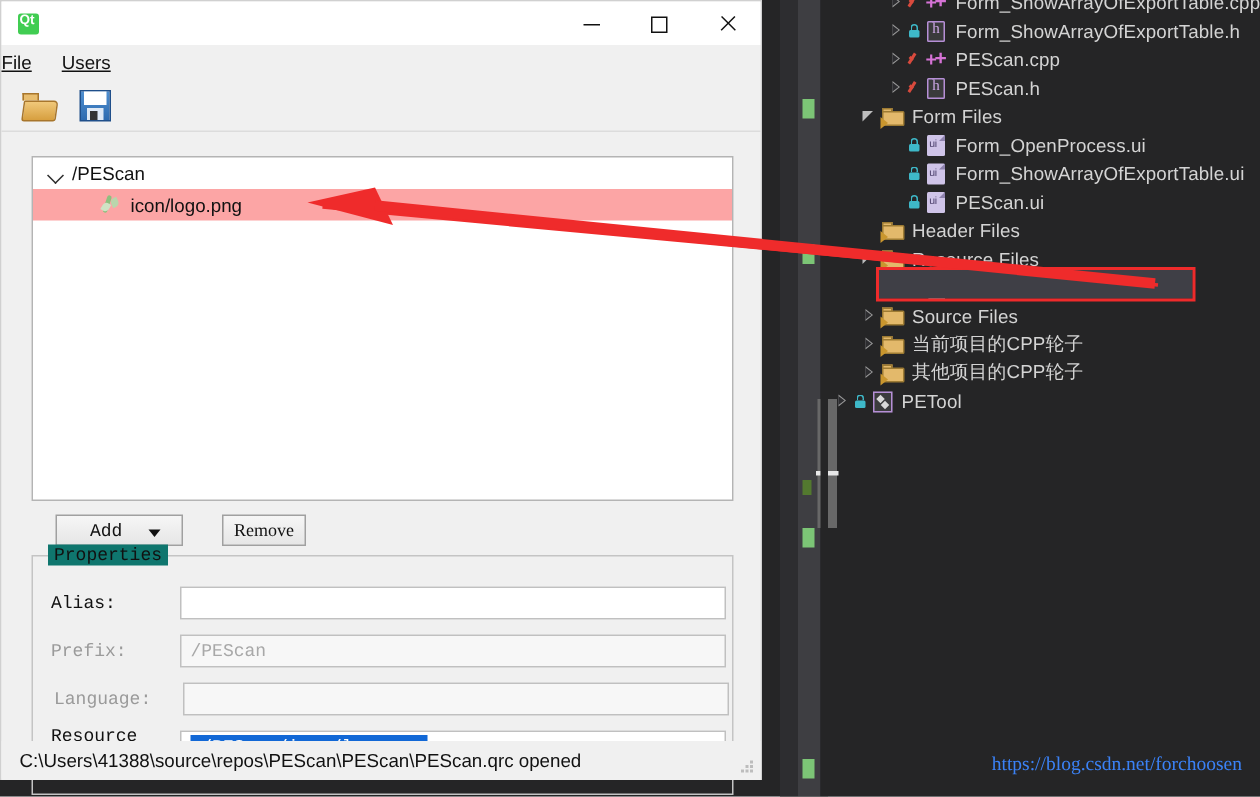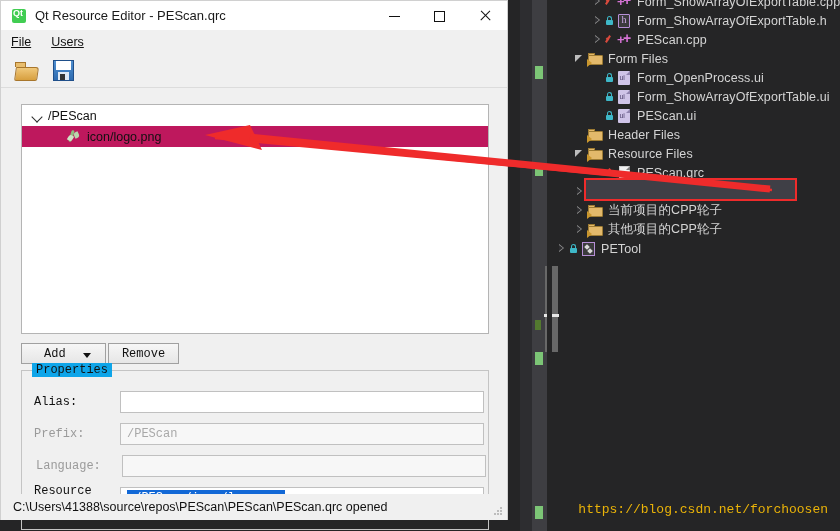--- a/index.html
+++ b/index.html
@@ -164,21 +164,21 @@
     position:absolute;left:64px;top:178px;width:213px;height:23px;
     border:2.5px solid #ef2b2b;box-sizing:border-box;
   }
   .qrc-rowbg{
     position:absolute;left:66px;top:180px;width:209px;height:19px;
     background:#3f3f46;
   }
 
   .watermark{
     position:absolute;right:12px;bottom:14px;
-    color:#eab308;font-size:13px;font-family:Liberation Mono, monospace;
+    color:#3b82f6;font-size:13px;font-family:Liberation Serif, serif;
   }
 
   
   .qtwin{
     position:absolute;left:0;top:0;width:508px;height:520px;
     background:#f0f0f0;border:1px solid #d0d0d0;box-sizing:border-box;
   }
   .titlebar{
     position:relative;height:29px;background:#ffffff;display:flex;align-items:center;
   }
@@ -192,21 +192,21 @@
   }
   .title-text{margin-left:9px;font-size:13px;color:#1a1a1a;}
   .wbtns{position:absolute;right:0;top:0;height:29px;display:flex;}
   .wbtn{width:45px;height:29px;position:relative;cursor:default;}
   .wbtn .min{position:absolute;left:17px;top:15px;width:11px;height:1.4px;background:#111;}
   .wbtn .max{position:absolute;left:17px;top:10px;width:11px;height:11px;border:1.4px solid #111;box-sizing:border-box;}
   .wbtn .cl1,.wbtn .cl2{position:absolute;left:17px;top:14px;width:13px;height:1.4px;background:#111;}
   .wbtn .cl1{transform:rotate(45deg);}
   .wbtn .cl2{transform:rotate(-45deg);}
 
-  .menubar{height:24px;background:#f0f0f0;display:flex;align-items:center;padding-left:10px;}
+  .menubar{height:24px;background:#f0f0f0;display:flex;align-items:center;}
   .menuitem{font-size:12.5px;color:#111;margin-right:20px;}
   .menuitem u{text-decoration:underline;}
 
   .toolbar{
     height:33px;background:#f0f0f0;border-bottom:1px solid #dcdcdc;
     display:flex;align-items:center;padding-left:14px;gap:14px;
   }
   .tb-open{position:relative;width:24px;height:20px;}
   .tb-open .fb{position:absolute;left:0;bottom:0;width:23px;height:14px;
     background:linear-gradient(#f0c87a,#d79f3f);border:1px solid #a8762c;box-sizing:border-box;
@@ -221,56 +221,56 @@
   .tb-save .sh2{position:absolute;left:7px;top:14px;width:5px;height:6px;background:#333;}
 
   .content{position:relative;height:calc(100% - 29px - 24px - 33px);background:#f0f0f0;}
 
   .res-tree{
     position:absolute;left:20px;top:16px;width:468px;height:230px;
     background:#ffffff;border:1px solid #b4b4b4;box-sizing:border-box;
   }
   .rt-row{height:21px;display:flex;align-items:center;font-size:12.5px;color:#111;}
   .rt-row.prefix{padding-left:9px;}
-  .rt-row.file{background:#be185d;padding-left:44px;}
+  .rt-row.file{background:#fca5a5;padding-left:44px;}
   .chev{
     width:13px;min-width:13px;height:21px;position:relative;margin-right:4px;
   }
   .chev::before{
     content:"";position:absolute;left:2px;top:8px;width:7px;height:7px;
     border-right:1.6px solid #2b2b2b;border-bottom:1.6px solid #2b2b2b;
     transform:rotate(45deg);
   }
   .leaf-icon{
     position:relative;width:16px;min-width:16px;height:16px;margin-right:5px;
   }
   .leaf-icon .l1{position:absolute;left:4px;top:1px;width:3px;height:12px;background:#8fbf7f;transform:rotate(18deg);border-radius:2px;}
   .leaf-icon .l2{position:absolute;left:8px;top:3px;width:5px;height:6px;background:#b9d6ac;transform:rotate(-25deg);border-radius:3px 0 3px 0;}
   .leaf-icon .l3{position:absolute;left:2px;top:6px;width:5px;height:6px;background:#cfe3c4;transform:rotate(30deg);border-radius:3px 0 3px 0;}
 
-  .btnrow{position:absolute;left:20px;top:255px;display:flex;gap:2px;}
+  .btnrow{position:absolute;left:36px;top:255px;display:flex;gap:26px;}
   .btn{
     height:21px;background:linear-gradient(#f6f6f6,#e6e6e6);
     border:1px solid #a0a0a0;box-sizing:border-box;
     font-family:"Liberation Mono",monospace;font-size:12px;color:#111;
     display:flex;align-items:center;justify-content:center;
   }
   .btn.add{width:85px;position:relative;justify-content:flex-start;padding-left:22px;}
   .btn.add .caret{
     position:absolute;right:14px;top:9px;width:0;height:0;
     border-left:4.5px solid transparent;border-right:4.5px solid transparent;border-top:5px solid #111;
   }
-  .btn.remove{width:71px;}
+  .btn.remove{width:56px;font-family:Liberation Serif, serif;}
 
   .groupbox{
     position:absolute;left:20px;top:282px;width:468px;height:160px;
     border:1px solid #c4c4c4;box-sizing:border-box;
   }
   .gb-title{
-    position:absolute;left:10px;top:-8px;background:#0ea5e9;padding:0 4px;
+    position:absolute;left:10px;top:-8px;background:#0f766e;padding:0 4px;
     font-family:"Liberation Mono",monospace;font-size:12px;color:#111;
   }
   .field{position:absolute;left:0;width:100%;height:25px;display:flex;align-items:center;}
   .field .flabel{
     width:98px;text-align:left;padding-left:12px;box-sizing:border-box;
     font-family:"Liberation Mono",monospace;font-size:12px;color:#111;
   }
   .field .flabel.dim{color:#9a9a9a;}
   .field .finput{
     width:364px;height:22px;background:#fff;border:1px solid #c0c0c0;box-sizing:border-box;
@@ -343,20 +343,31 @@
           </span>
           <span class="glyphbox">
             <span class="cpp">
               <span class="p1">+</span>
               <span class="p2">+</span>
             </span>
           </span>
           <span class="lbl">PEScan.cpp</span>
         </div>
         <div class="row">
+          <span class="ind" style="width: 40px; min-width: 40px;"></span>
+          <span class="tw collapsed"></span>
+          <span style="position: relative; width: 11px; min-width: 11px; height: 19px;">
+            <i class="chk"></i>
+          </span>
+          <span class="glyphbox">
+            <span class="hfile"></span>
+          </span>
+          <span class="lbl">PEScan.h</span>
+        </div>
+        <div class="row">
           <span class="ind" style="width: 22px; min-width: 22px;"></span>
           <span class="tw expanded"></span>
           <span class="glyphbox">
             <span class="folder">
               <i class="tab"></i>
               <i class="body"></i>
               <i class="arrowmark"></i>
             </span>
           </span>
           <span class="lbl">Form Files</span>
@@ -481,21 +492,20 @@
     <div class="qrc-rowbg"></div>
     <div class="qrc-highlight"></div>
 
     <div class="watermark">https://blog.csdn.net/forchoosen</div>
   </div>
 
   <div class="qtwin">
 
     <div class="titlebar">
       <div class="qticon"></div>
-      <div class="title-text">Qt Resource Editor - PEScan.qrc</div>
       <div class="wbtns">
         <div class="wbtn">
             <span class="min"></span>
           </div>
         <div class="wbtn">
             <span class="max"></span>
           </div>
         <div class="wbtn">
             <span class="cl1"></span>
             <span class="cl2"></span>

